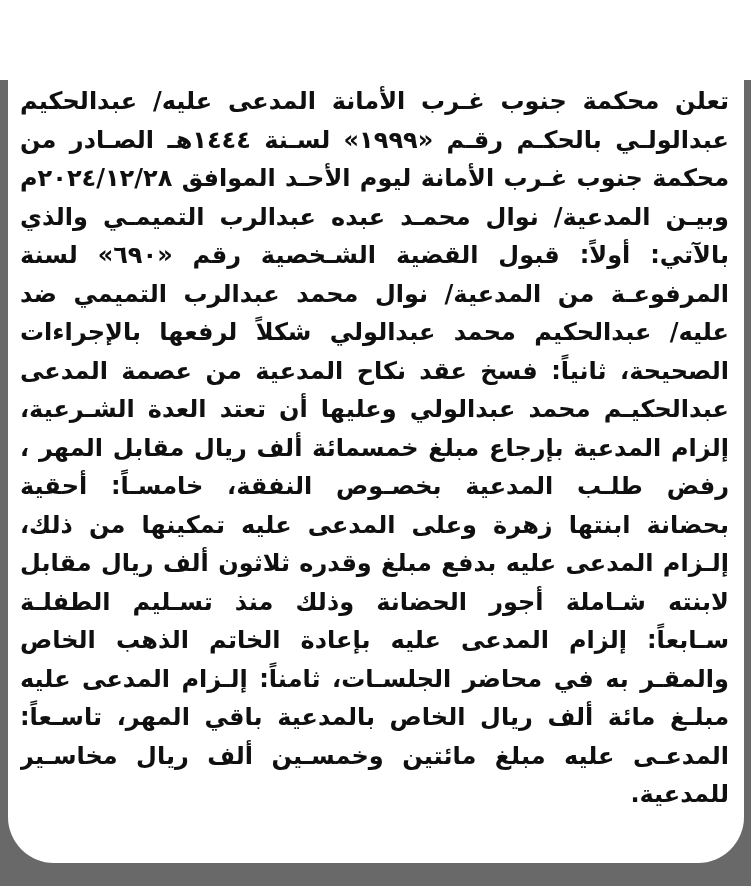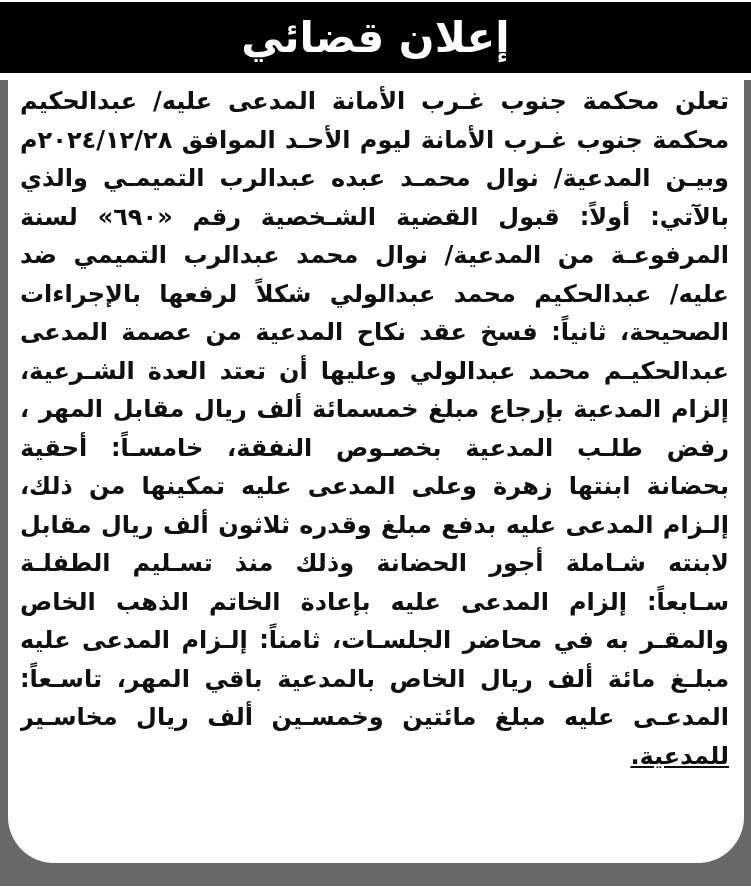--- a/index.html
+++ b/index.html
@@ -54,38 +54,35 @@
     font-weight: 700;
     height: 38.5px;
     line-height: 38.5px;
     text-align: justify;
     text-align-last: justify;
     overflow: hidden;
     white-space: normal;
   }
   .line.last {
     text-align-last: right;
-    text-decoration: underline;
   }
 </style>
 </head>
 <body>
 
 <div class="page">
 
-  <div class="header" style="background: rgb(0, 0, 0);">
-    <span class="title" style="color: rgb(255, 255, 255);">إعلان قضائي</span>
-  </div>
 
   <div class="frame" style="background: rgb(105, 105, 105);">
     <div class="frame-inner" style="background: rgb(255, 255, 255);"></div>
   </div>
 
   <div class="text-block" style="color: rgb(16, 16, 16);">
     <div class="line">تعلن محكمة جنوب غـرب الأمانة المدعى عليه/ عبدالحكيم محمد</div>
+    <div class="line">عبدالولـي بالحكـم رقـم «١٩٩٩» لسـنة ١٤٤٤هـ الصـادر من</div>
     <div class="line">محكمة جنوب غـرب الأمانة ليوم الأحـد الموافق ٢٠٢٤/١٢/٢٨م</div>
     <div class="line">وبيـن المدعية/ نوال محمـد عبده عبدالرب التميمـي والذي قضى</div>
     <div class="line">بالآتي: أولاً: قبول القضية الشـخصية رقم «٦٩٠» لسنة ١٤٤١هـ</div>
     <div class="line">المرفوعـة من المدعية/ نوال محمد عبدالرب التميمي ضد المدعى</div>
     <div class="line">عليه/ عبدالحكيم محمد عبدالولي شكلاً لرفعها بالإجراءات القانونية</div>
     <div class="line">الصحيحة، ثانياً: فسخ عقد نكاح المدعية من عصمة المدعى عليه/</div>
     <div class="line">عبدالحكيـم محمد عبدالولي وعليها أن تعتد العدة الشـرعية، ثالثاً:</div>
     <div class="line">إلزام المدعية بإرجاع مبلغ خمسمائة ألف ريال مقابل المهر ، رابعاً:</div>
     <div class="line">رفض طلـب المدعية بخصـوص النفقة، خامسـاً: أحقية المدعية</div>
     <div class="line">بحضانة ابنتها زهرة وعلى المدعى عليه تمكينها من ذلك، سادساً:</div>

